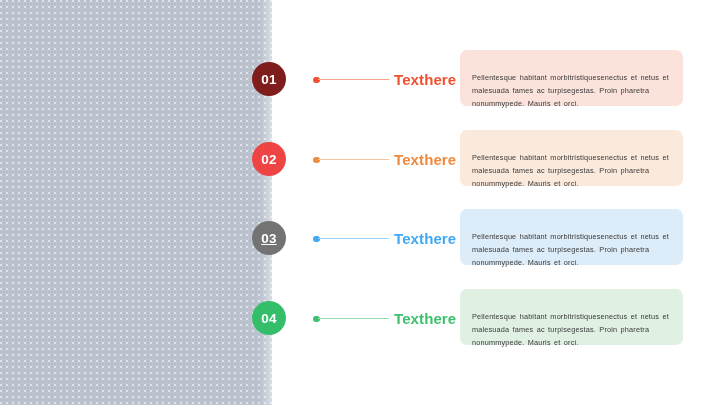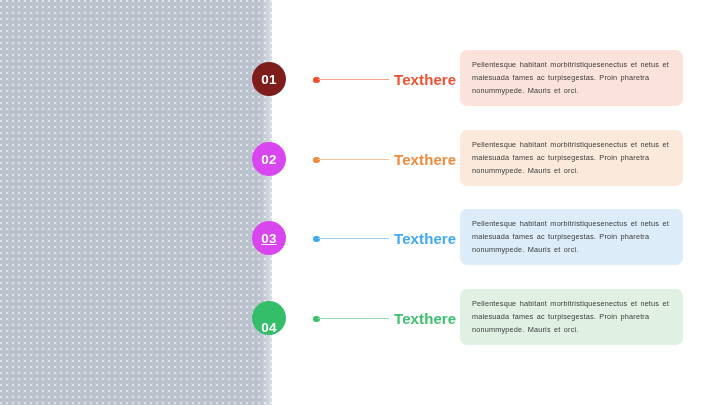--- a/index.html
+++ b/index.html
@@ -104,21 +104,21 @@
     white-space: nowrap;
   }
   .desc-box {
     position: absolute;
     left: 460px;
     top: -12px;
     width: 223px;
     height: 56px;
     border-radius: 7px;
     box-sizing: border-box;
-    padding: 8px 12px 0 12px;
+    padding: 21px 12px 0 12px;
   }
   .desc-text {
     font-size: 7.3px;
     line-height: 13px;
     color: #3a3a3a;
     letter-spacing: 0.18px;
     word-spacing: 1.1px;
     margin: 0;
   }
 </style>
@@ -140,49 +140,49 @@
       <div class="connector-dot" style="background:#f1502f;"></div>
       <div class="connector-line" style="background:#f3a28e;"></div>
     </div>
     <div class="texthere" style="color:#f1502f;">Texthere</div>
     <div class="desc-box" style="background:#fbe2da;">
       <p class="desc-text">Pellentesque habitant morbitristiquesenectus et netus et malesuada fames ac turpisegestas. Proin pharetra nonummypede. Mauris et orci.</p>
     </div>
   </div>
 
   <div class="row" style="top:142px;">
-    <div class="badge" style="background:#d946ef;">
+    <div class="badge" style="background:#ef4444;">
       <span>02</span>
     </div>
     <div class="connector">
       <div class="connector-dot" style="background:#f08a3c;"></div>
       <div class="connector-line" style="background:#f6c39a;"></div>
     </div>
     <div class="texthere" style="color:#f08a3c;">Texthere</div>
     <div class="desc-box" style="background:#fbe9dc;">
       <p class="desc-text">Pellentesque habitant morbitristiquesenectus et netus et malesuada fames ac turpisegestas. Proin pharetra nonummypede. Mauris et orci.</p>
     </div>
   </div>
 
   <div class="row" style="top:221px;">
-    <div class="badge" style="background:#d946ef;text-decoration:underline;">
+    <div class="badge" style="background:#737373;text-decoration:underline;">
       <span>03</span>
     </div>
     <div class="connector">
       <div class="connector-dot" style="background:#3fa9f5;"></div>
       <div class="connector-line" style="background:#9ed2f7;"></div>
     </div>
     <div class="texthere" style="color:#3fa9f5;">Texthere</div>
     <div class="desc-box" style="background:#dcecf8;">
       <p class="desc-text">Pellentesque habitant morbitristiquesenectus et netus et malesuada fames ac turpisegestas. Proin pharetra nonummypede. Mauris et orci.</p>
     </div>
   </div>
 
   <div class="row" style="top:301px;">
-    <div class="badge" style="background:#34be6a;align-items:flex-end;">
+    <div class="badge" style="background:#34be6a;">
       <span>04</span>
     </div>
     <div class="connector">
       <div class="connector-dot" style="background:#3cc26d;"></div>
       <div class="connector-line" style="background:#9adcb2;"></div>
     </div>
     <div class="texthere" style="color:#3cc26d;">Texthere</div>
     <div class="desc-box" style="background:#e0f1e4;">
       <p class="desc-text">Pellentesque habitant morbitristiquesenectus et netus et malesuada fames ac turpisegestas. Proin pharetra nonummypede. Mauris et orci.</p>
     </div>

